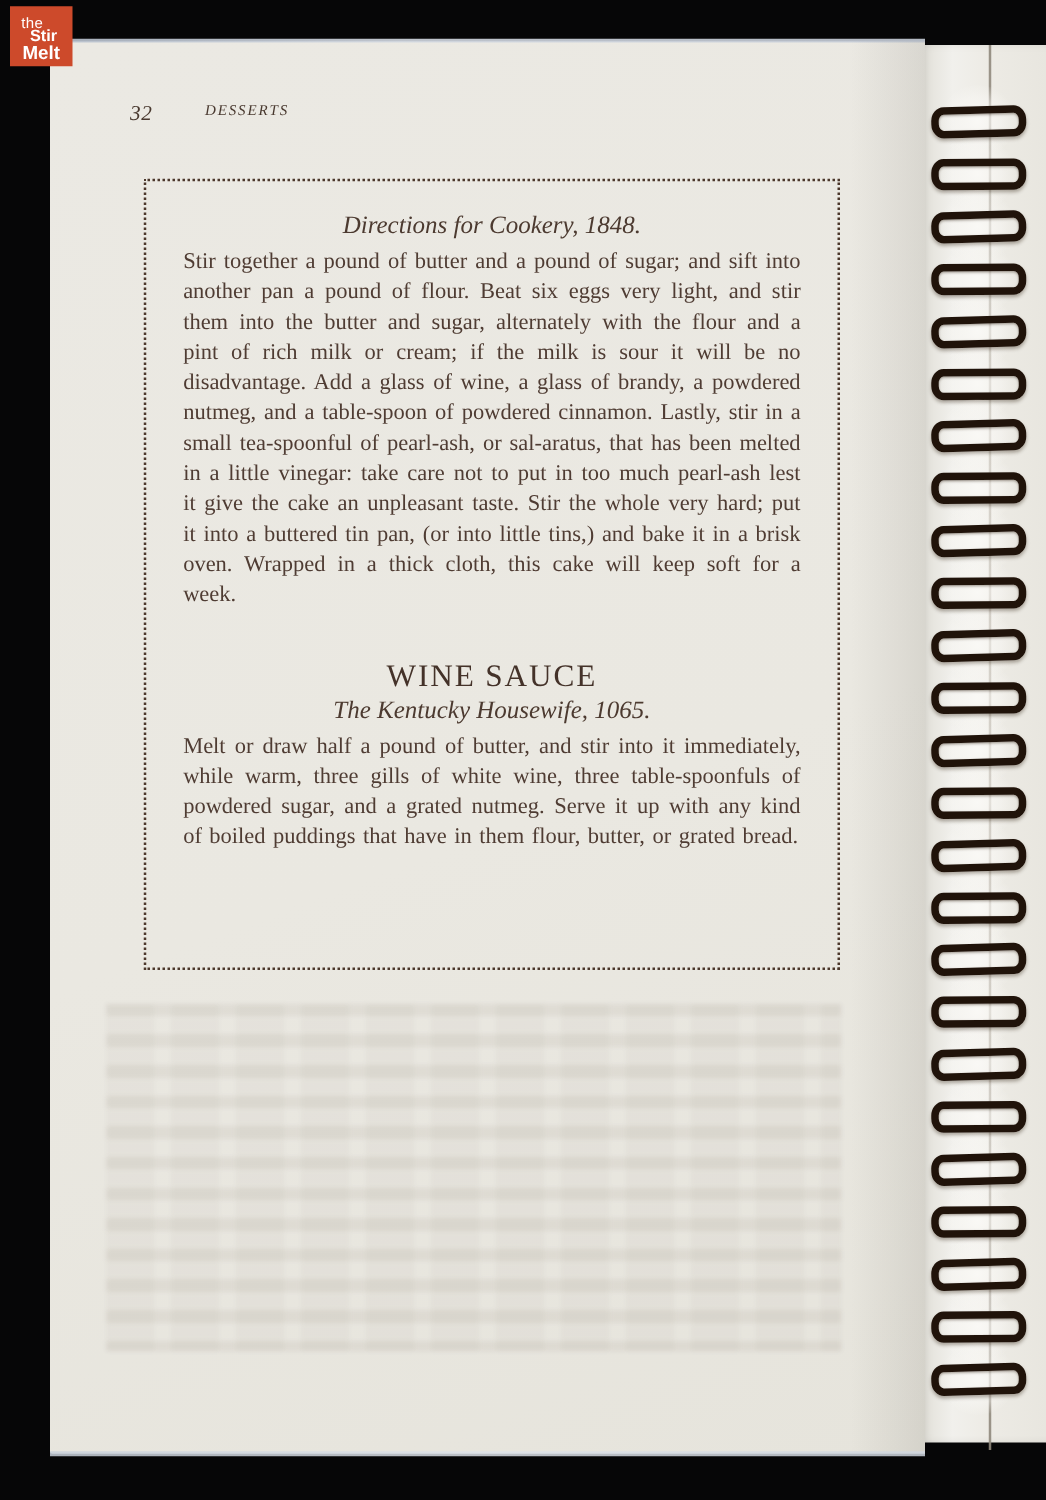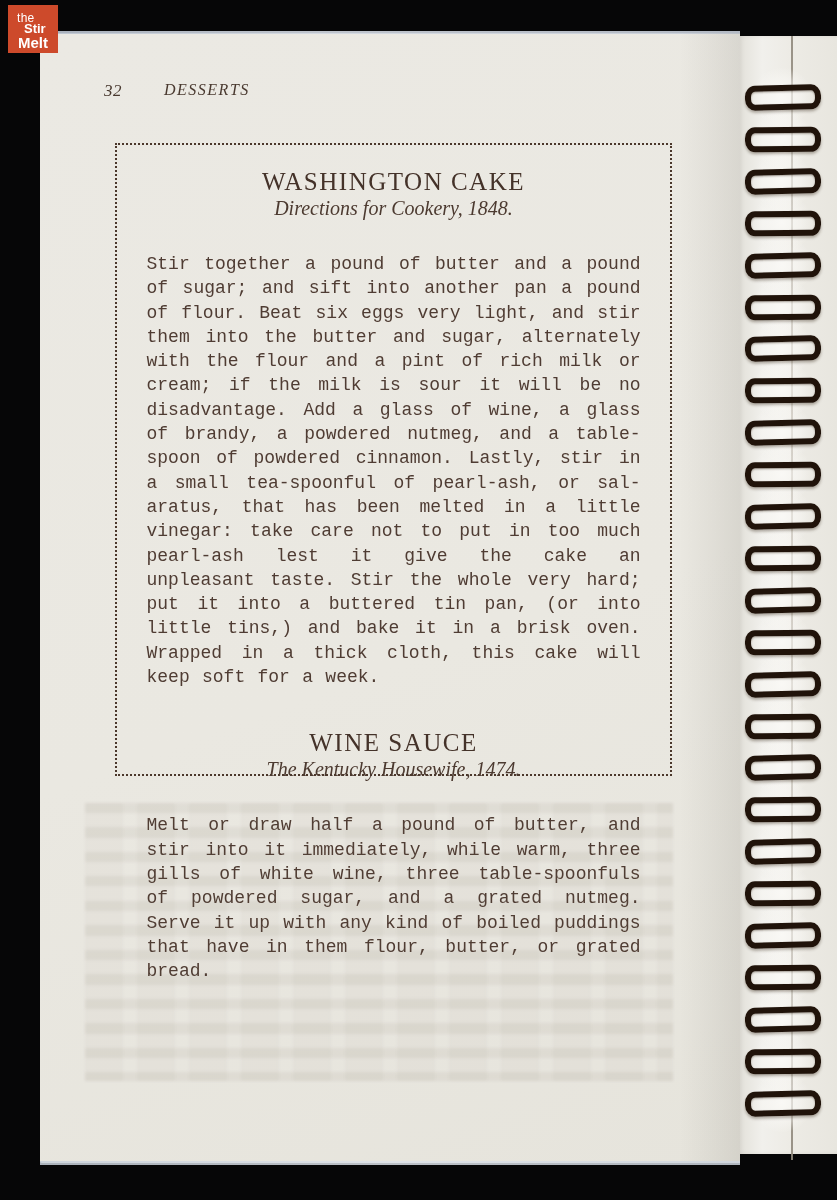--- a/index.html
+++ b/index.html
@@ -59,21 +59,21 @@
   .running-head {
     position: absolute; left: 0; top: 48px; width: 100%;
     color: #49392f;
   }
   .running-head .pagenum {
     position: absolute; left: 64px;
     font-style: italic; font-size: 17px; letter-spacing: .5px;
   }
   .running-head .section {
     position: absolute; left: 124px;
-    font-style: italic; font-size: 16px; letter-spacing: 1.5px;
+    font-style: italic; font-size: 12px; letter-spacing: 1.5px;
   }
 
   
   .recipe-box {
     position: absolute; left: 75px; top: 110px;
     width: 557px; height: 633px;
     border: 2px dotted #4b372b;
     padding-top: 23px;
   }
   .recipe { text-align: center; }
@@ -84,28 +84,27 @@
     letter-spacing: 1.5px;
     color: #443229;
   }
   .recipe-source {
     margin-top: 1px;
     font-style: italic;
     font-size: 20px;
     color: #4c3a30;
   }
   .recipe-body {
-    margin: 32px auto 0 auto;
+    margin: 4px auto 0 auto;
     width: 494px;
     text-align: justify;
     font-size: 18px;
     line-height: 24.3px;
     color: #4f3c33;
     word-spacing: 1.5px;
-    font-family: Liberation Mono, monospace;
   }
 
   
   .ghost-text {
     position: absolute; left: 45px; top: 770px;
     width: 588px; height: 278px;
     background:
       repeating-linear-gradient(to right, rgba(104,92,75,.05) 0 38px, rgba(0,0,0,0) 38px 52px),
       repeating-linear-gradient(to bottom, rgba(104,92,75,.10) 0 10px, rgba(0,0,0,0) 10px 24.5px);
     filter: blur(1.5px);
@@ -144,27 +143,26 @@
 <div class="page">
   <div class="page-right-shade"></div>
 
   <div class="running-head">
     <span class="pagenum">32</span>
     <span class="section">DESSERTS</span>
   </div>
 
   <div class="recipe-box">
     <div class="recipe">
-      <h2 class="recipe-title">WASHINGTON CAKE</h2>
       <div class="recipe-source">Directions for Cookery, 1848.</div>
       <p class="recipe-body">Stir together a pound of butter and a pound of sugar; and sift into another pan a pound of flour. Beat six eggs very light, and stir them into the butter and sugar, alternately with the flour and a pint of rich milk or cream; if the milk is sour it will be no disadvantage. Add a glass of wine, a glass of brandy, a powdered nutmeg, and a table-spoon of powdered cinnamon. Lastly, stir in a small tea-spoonful of pearl-ash, or sal-aratus, that has been melted in a little vinegar: take care not to put in too much pearl-ash lest it give the cake an unpleasant taste. Stir the whole very hard; put it into a buttered tin pan, (or into little tins,) and bake it in a brisk oven. Wrapped in a thick cloth, this cake will keep soft for a week.</p>
     </div>
     <div class="recipe">
       <h2 class="recipe-title">WINE SAUCE</h2>
-      <div class="recipe-source">The Kentucky Housewife, 1474.</div>
+      <div class="recipe-source">The Kentucky Housewife, 1065.</div>
       <p class="recipe-body">Melt or draw half a pound of butter, and stir into it immediately, while warm, three gills of white wine, three table-spoonfuls of powdered sugar, and a grated nutmeg. Serve it up with any kind of boiled puddings that have in them flour, butter, or grated bread.</p>
     </div>
   </div>
 
   <div class="ghost-text"></div>
 </div>
 
 <div class="binding" id="binding">
   <div class="gap-line"></div>
 

